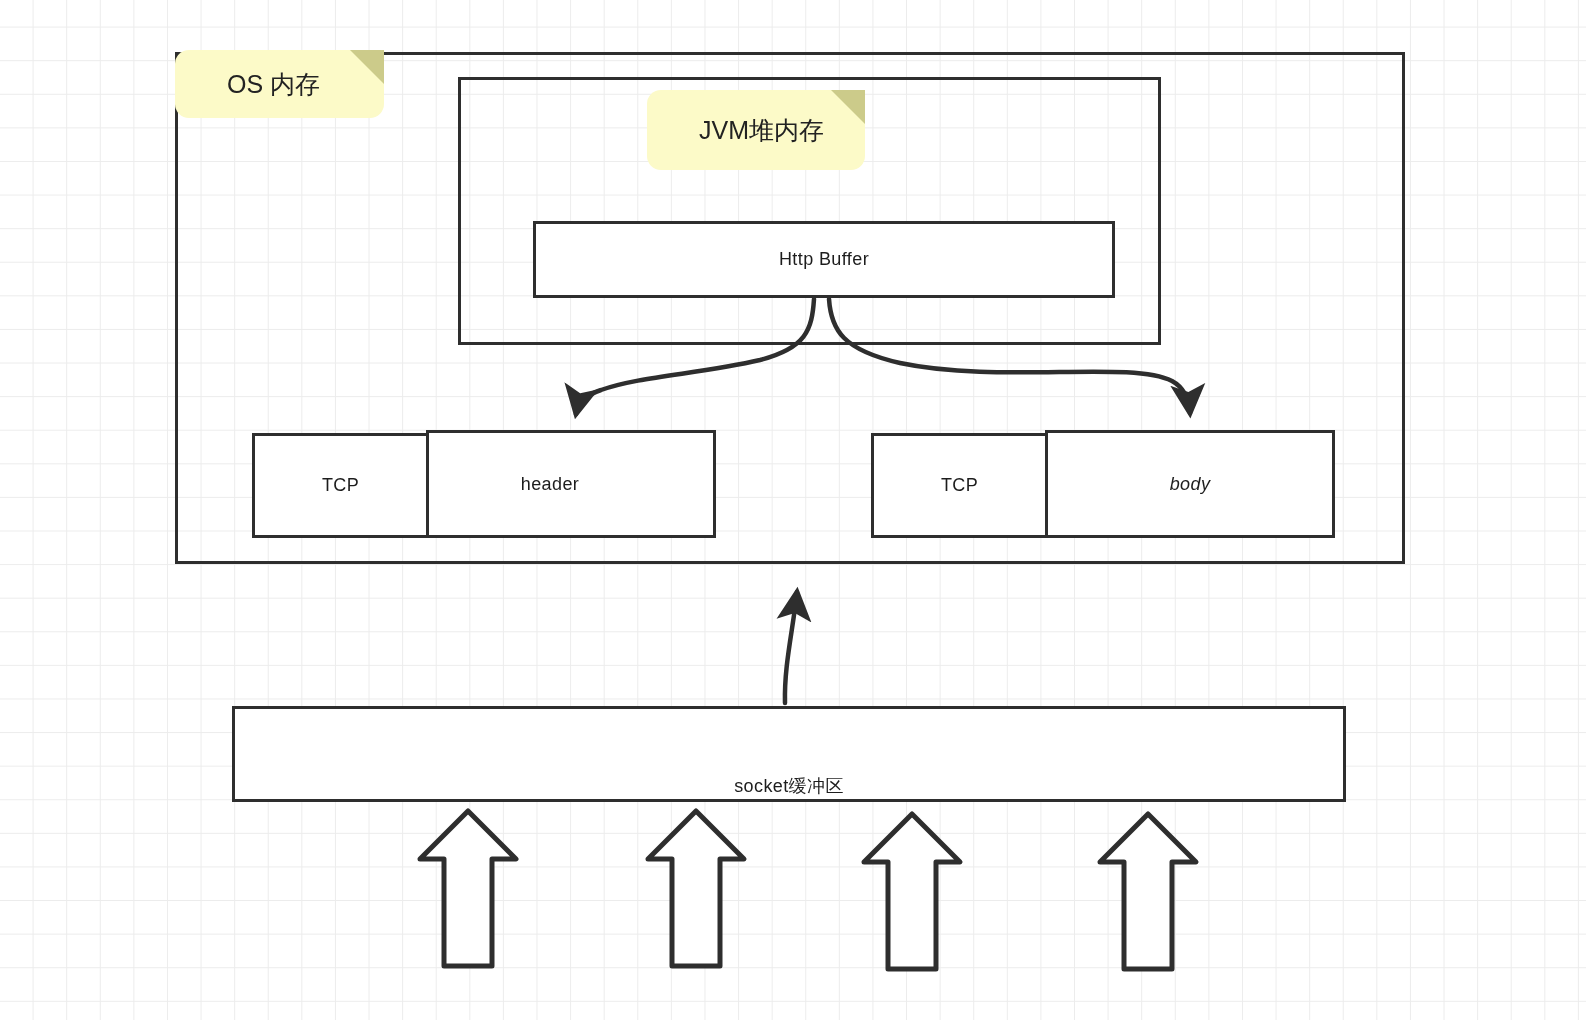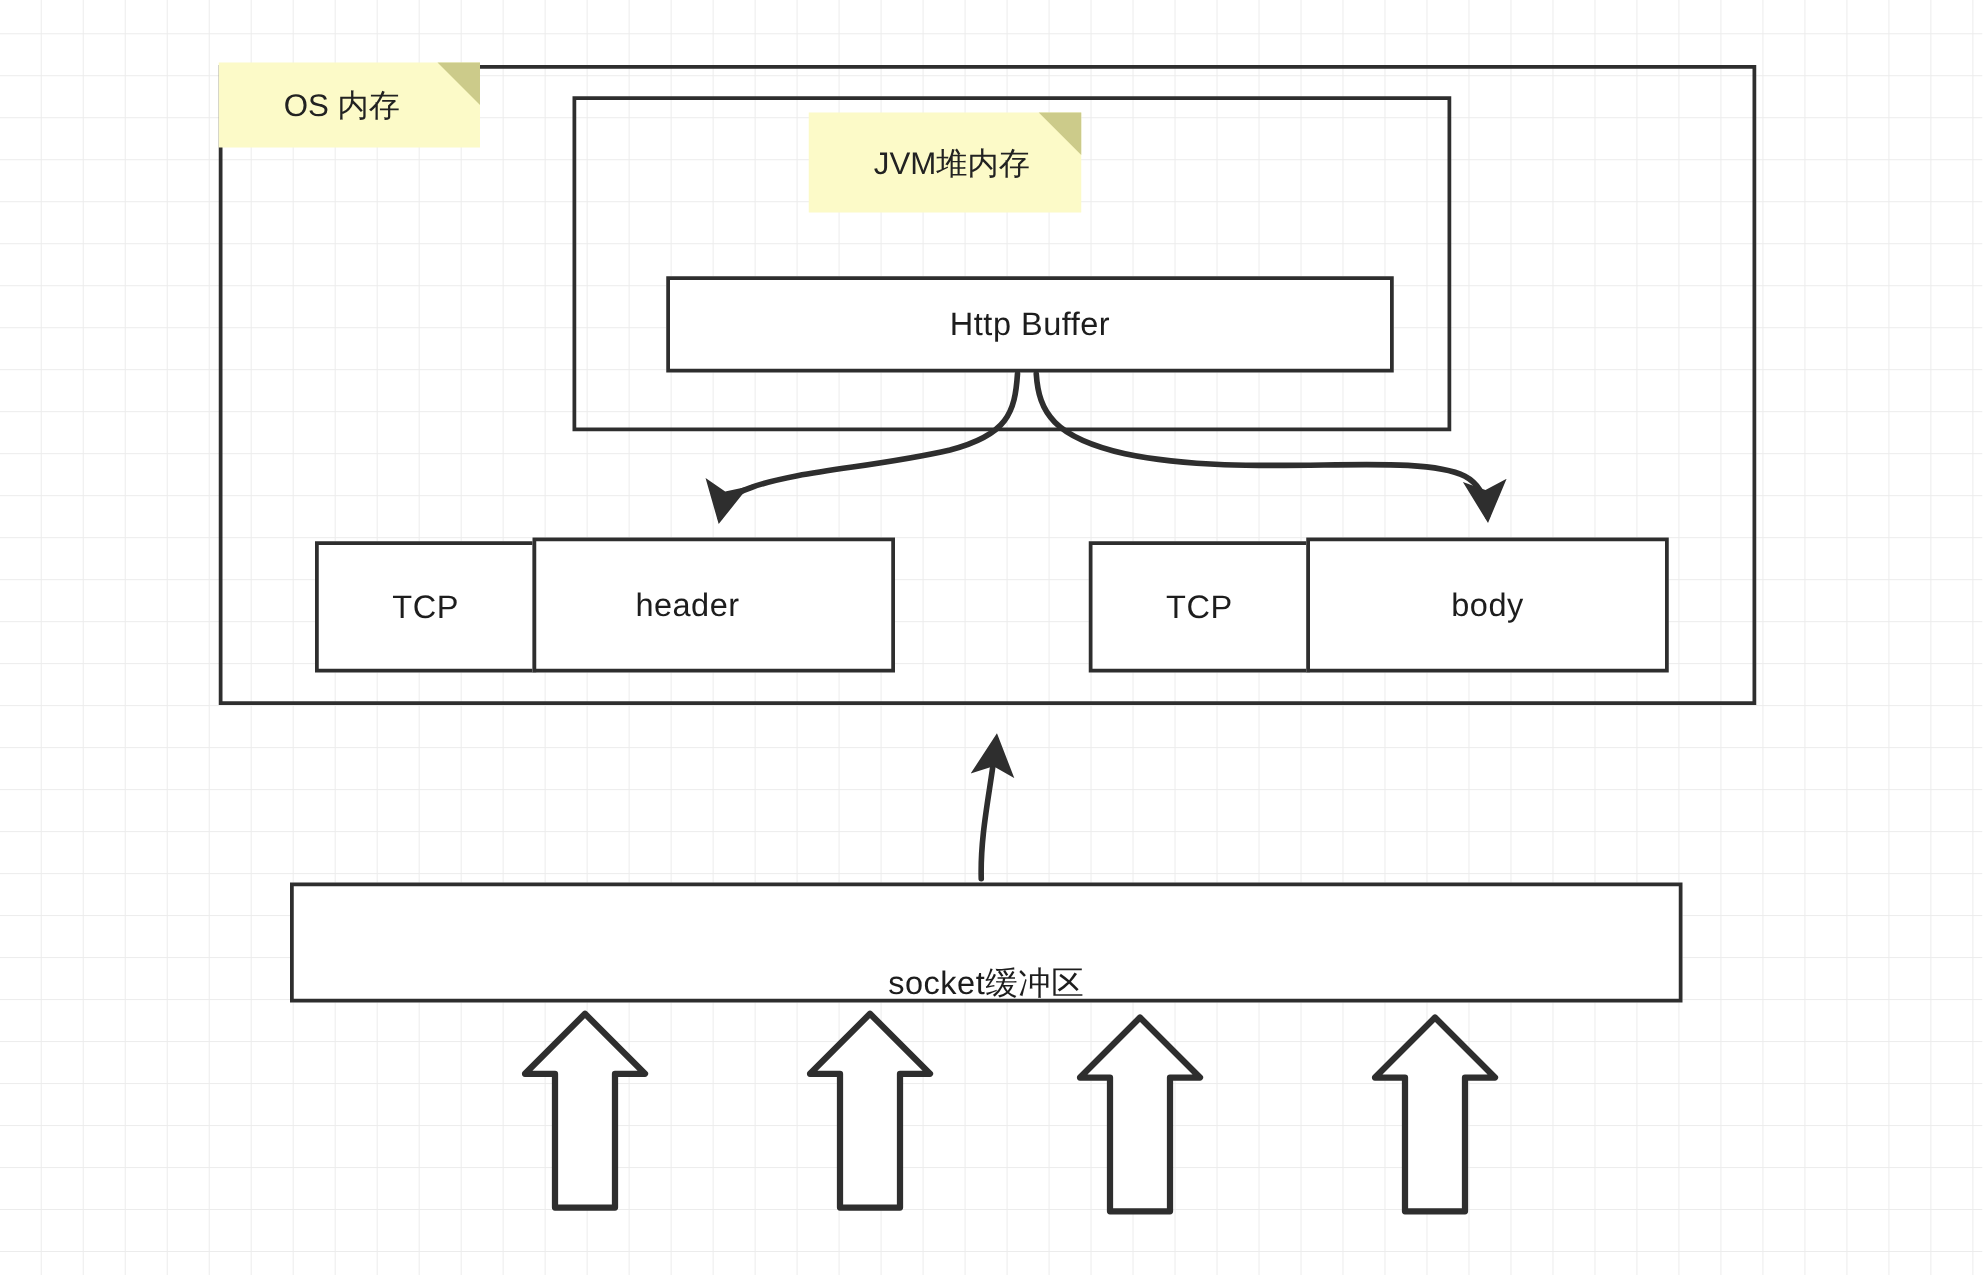--- a/index.html
+++ b/index.html
@@ -31,34 +31,35 @@
     background: transparent;
   }
   .box.filled { background: #ffffff; }
 
   .box-label {
     position: absolute;
     display: flex;
     align-items: center;
     justify-content: center;
     color: #1d1d1d;
-    font-size: 26px;
+    font-size: 18px;
     letter-spacing: .4px;
     white-space: nowrap;
   }
 
   
   .sticky {
     position: absolute;
     background: #fcfac8;
     color: #222222;
     font-size: 25px;
     display: flex;
     align-items: center;
     box-sizing: border-box;
+    border-radius: 14px;
   }
   .sticky .sticky-text {
     padding-left: 52px;
     white-space: nowrap;
   }
   .sticky .fold {
     position: absolute;
     top: 0;
     right: 0;
     width: 0;
@@ -92,21 +93,21 @@
   <div class="box filled" style="left:252px; top:433px; width:177px; height:105px;"></div>
   <div class="box-label" style="left:252px; top:433px; width:177px; height:105px;">TCP</div>
 
   <div class="box filled" style="left:426px; top:430px; width:290px; height:108px;"></div>
   <div class="box-label" style="left:426px; top:430px; width:248px; height:108px;">header</div>
 
   <div class="box filled" style="left:871px; top:433px; width:177px; height:105px;"></div>
   <div class="box-label" style="left:871px; top:433px; width:177px; height:105px;">TCP</div>
 
   <div class="box filled" style="left:1045px; top:430px; width:290px; height:108px;"></div>
-  <div class="box-label" style="left:1045px; top:430px; width:290px; height:108px;">body</div>
+  <div class="box-label" style="left:1045px; top:430px; width:290px; height:108px;font-style:italic;">body</div>
 
   <div class="box filled" style="left:232px; top:706px; width:1114px; height:96px;"></div>
   <div class="box-label" style="left:232px; top:706px; width:1114px; height:80px;margin-top:40px;">socket缓冲区</div>
 
   <div class="sticky" style="left:175px; top:50px; width:209px; height:68px;">
     <span class="sticky-text">OS 内存</span>
     <span class="fold"></span>
   </div>
 
   <div class="sticky" style="left:647px; top:90px; width:218px; height:80px;">

